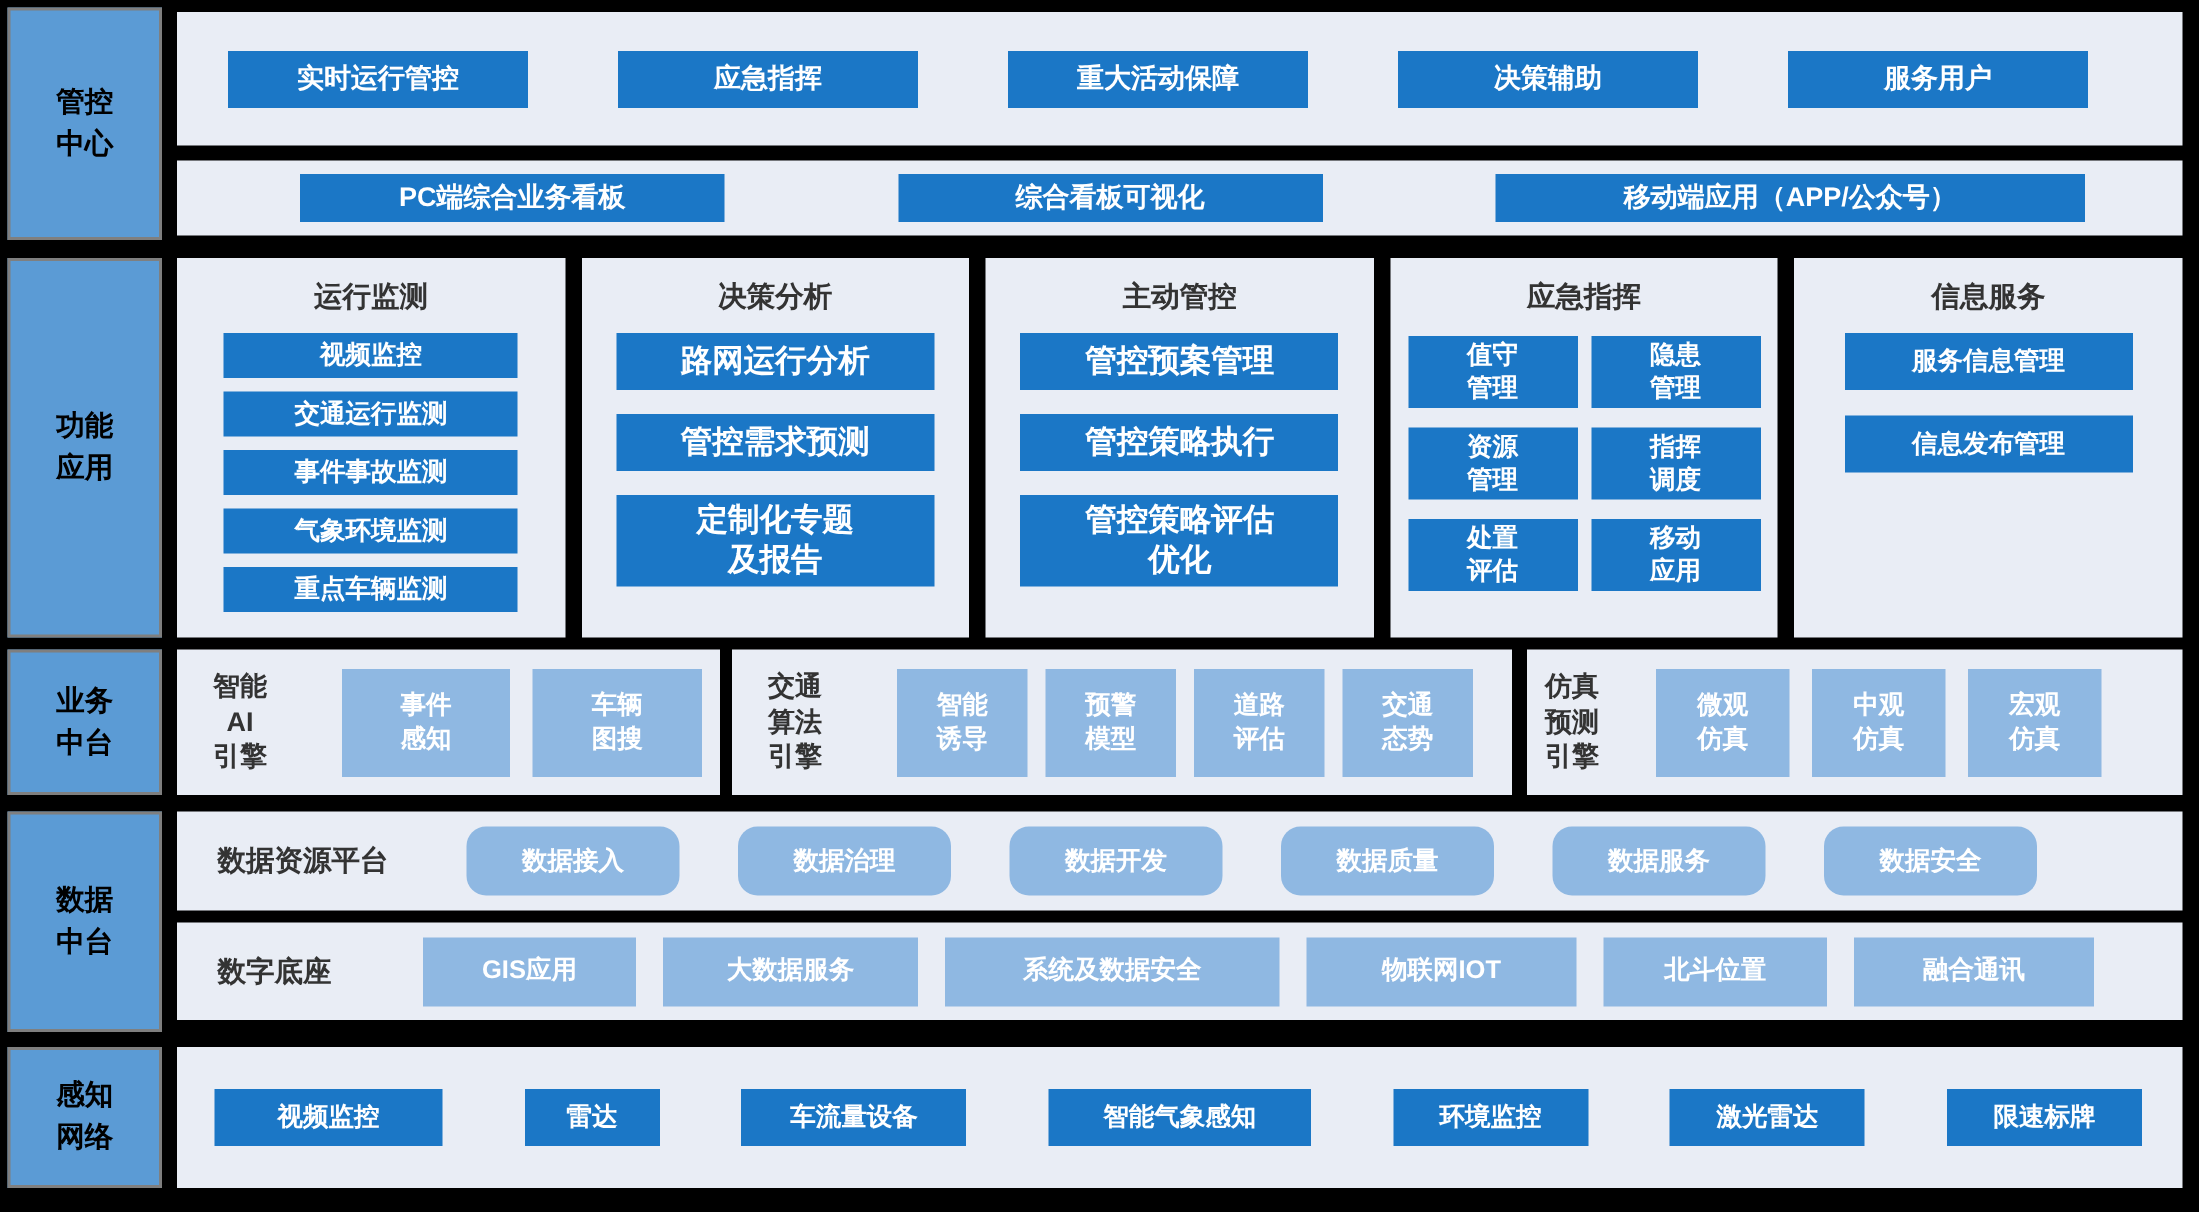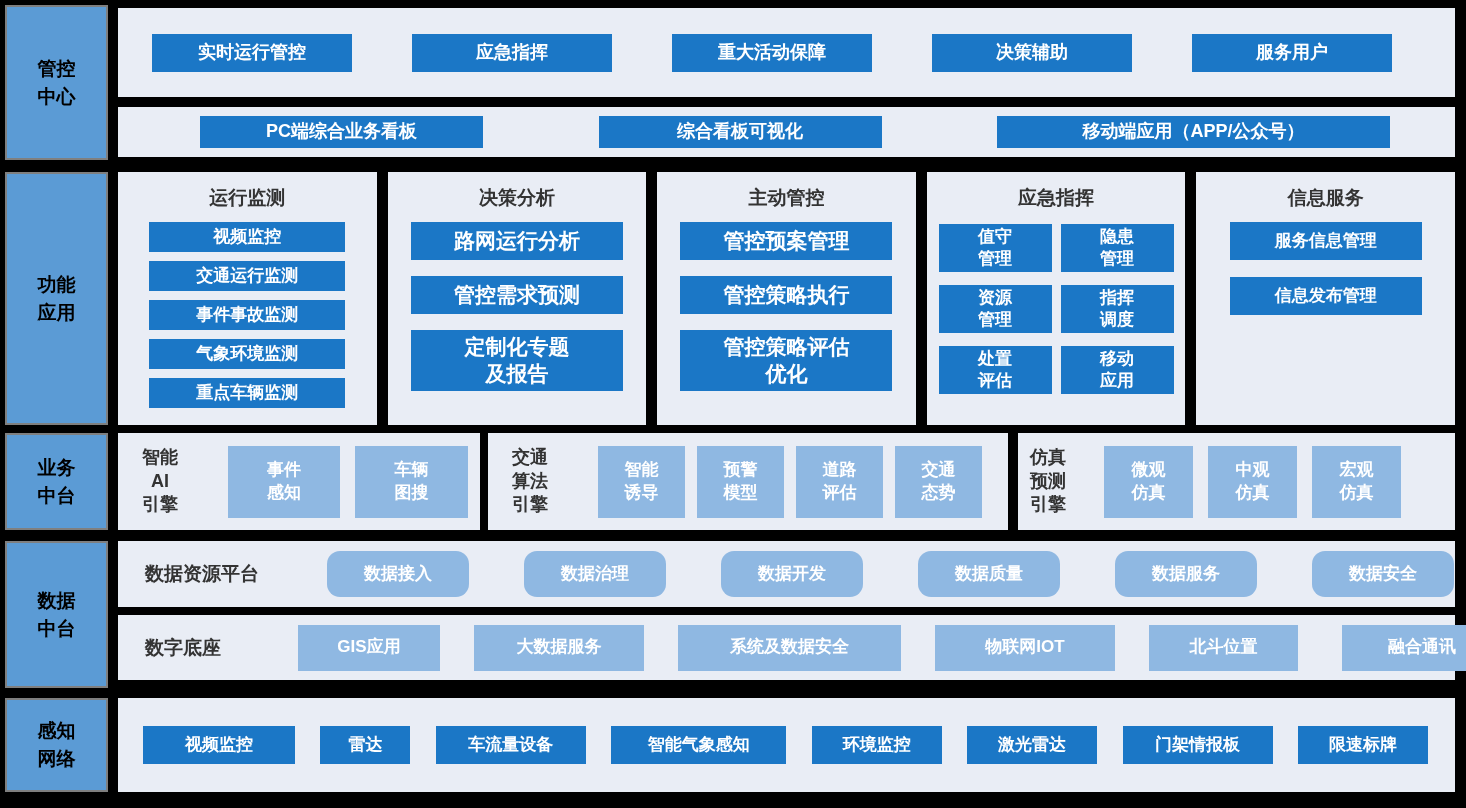--- a/index.html
+++ b/index.html
@@ -17,21 +17,20 @@
     border:2px solid var(--sidebar-border,#7F7F7F);
     box-sizing:border-box;
     color:#000000;font-weight:bold;font-size:19px;line-height:1.45;
     display:flex;align-items:center;justify-content:center;
     text-align:center;white-space:pre-line;
   }
   
   .panel{
     position:absolute;background:var(--panel-bg,#E9EDF5);
     box-sizing:border-box;
-    gap:16px;
   }
   .row-flex{display:flex;align-items:center;justify-content:space-between;}
   
   .bd,.bl{
     color:var(--button-text,#fff);font-weight:bold;
     display:flex;align-items:center;justify-content:center;
     text-align:center;white-space:pre-line;line-height:1.3;
     box-sizing:border-box;flex:0 0 auto;
   }
   .bd{background:var(--dark-blue,#1B77C6);}
@@ -197,28 +196,27 @@
     <div class="bl d1" style="margin-right:39px">数据服务</div>
     <div class="bl d1">数据安全</div>
   </div>
 
   <div class="panel" style="left:118px;top:615px;width:1337px;height:65px;display:flex;align-items:center">
     <div class="dlabel" style="width:164px;padding-left:27px">数字底座</div>
     <div class="bl d2 w142" style="margin-right:18px">GIS应用</div>
     <div class="bl d2 w170" style="margin-right:18px">大数据服务</div>
     <div class="bl d2 w223" style="margin-right:18px">系统及数据安全</div>
     <div class="bl d2 w180" style="margin-right:18px">物联网IOT</div>
-    <div class="bl d2 w149" style="margin-right:28px">北斗位置</div>
+    <div class="bl d2 w149" style="margin-right:18px">北斗位置</div>
     <div class="bl d2 w160">融合通讯</div>
   </div>
 
   <div class="panel row-flex" style="left:118px;top:698px;width:1337px;height:94px;padding:0 27px 0 25px">
     <div class="bd pp w152">视频监控</div>
     <div class="bd pp w90">雷达</div>
     <div class="bd pp w150">车流量设备</div>
     <div class="bd pp w175">智能气象感知</div>
     <div class="bd pp w130">环境监控</div>
     <div class="bd pp w130">激光雷达</div>
-    <div class="bd pp w150">门架情报板</div>
     <div class="bd pp w130">限速标牌</div>
   </div>
 
 </div>
 
 </body></html>

